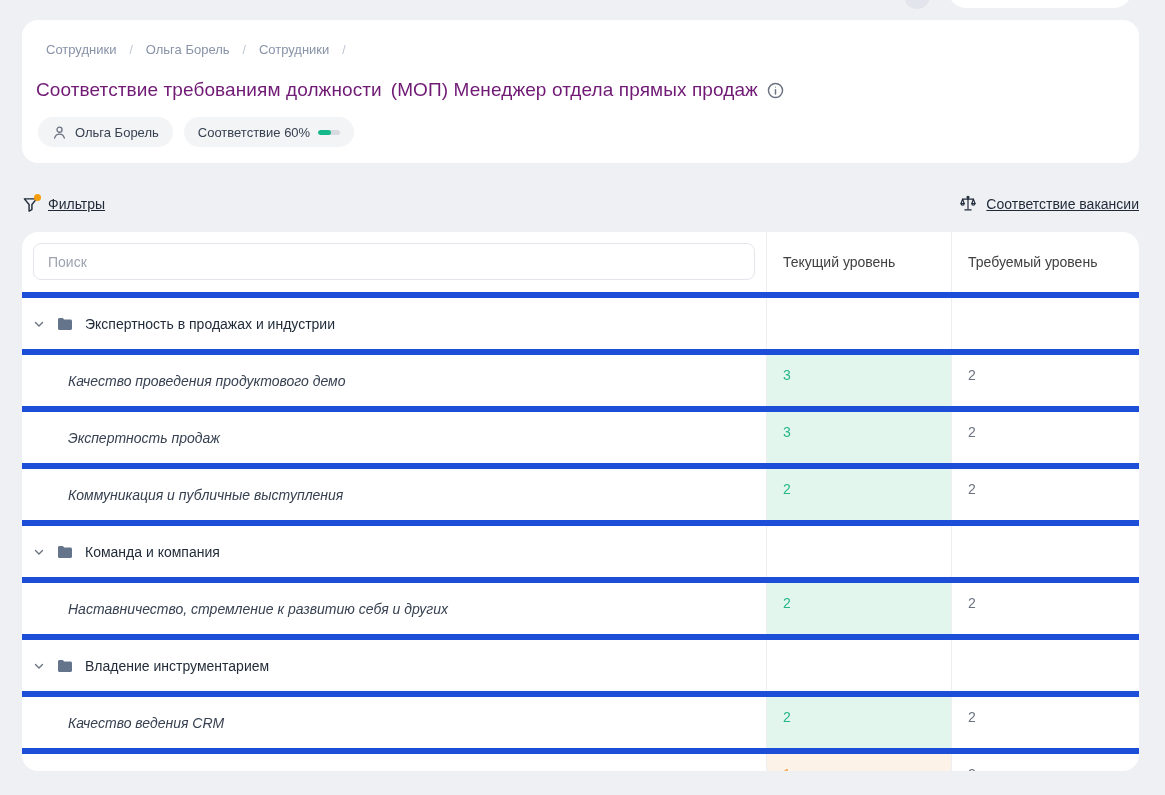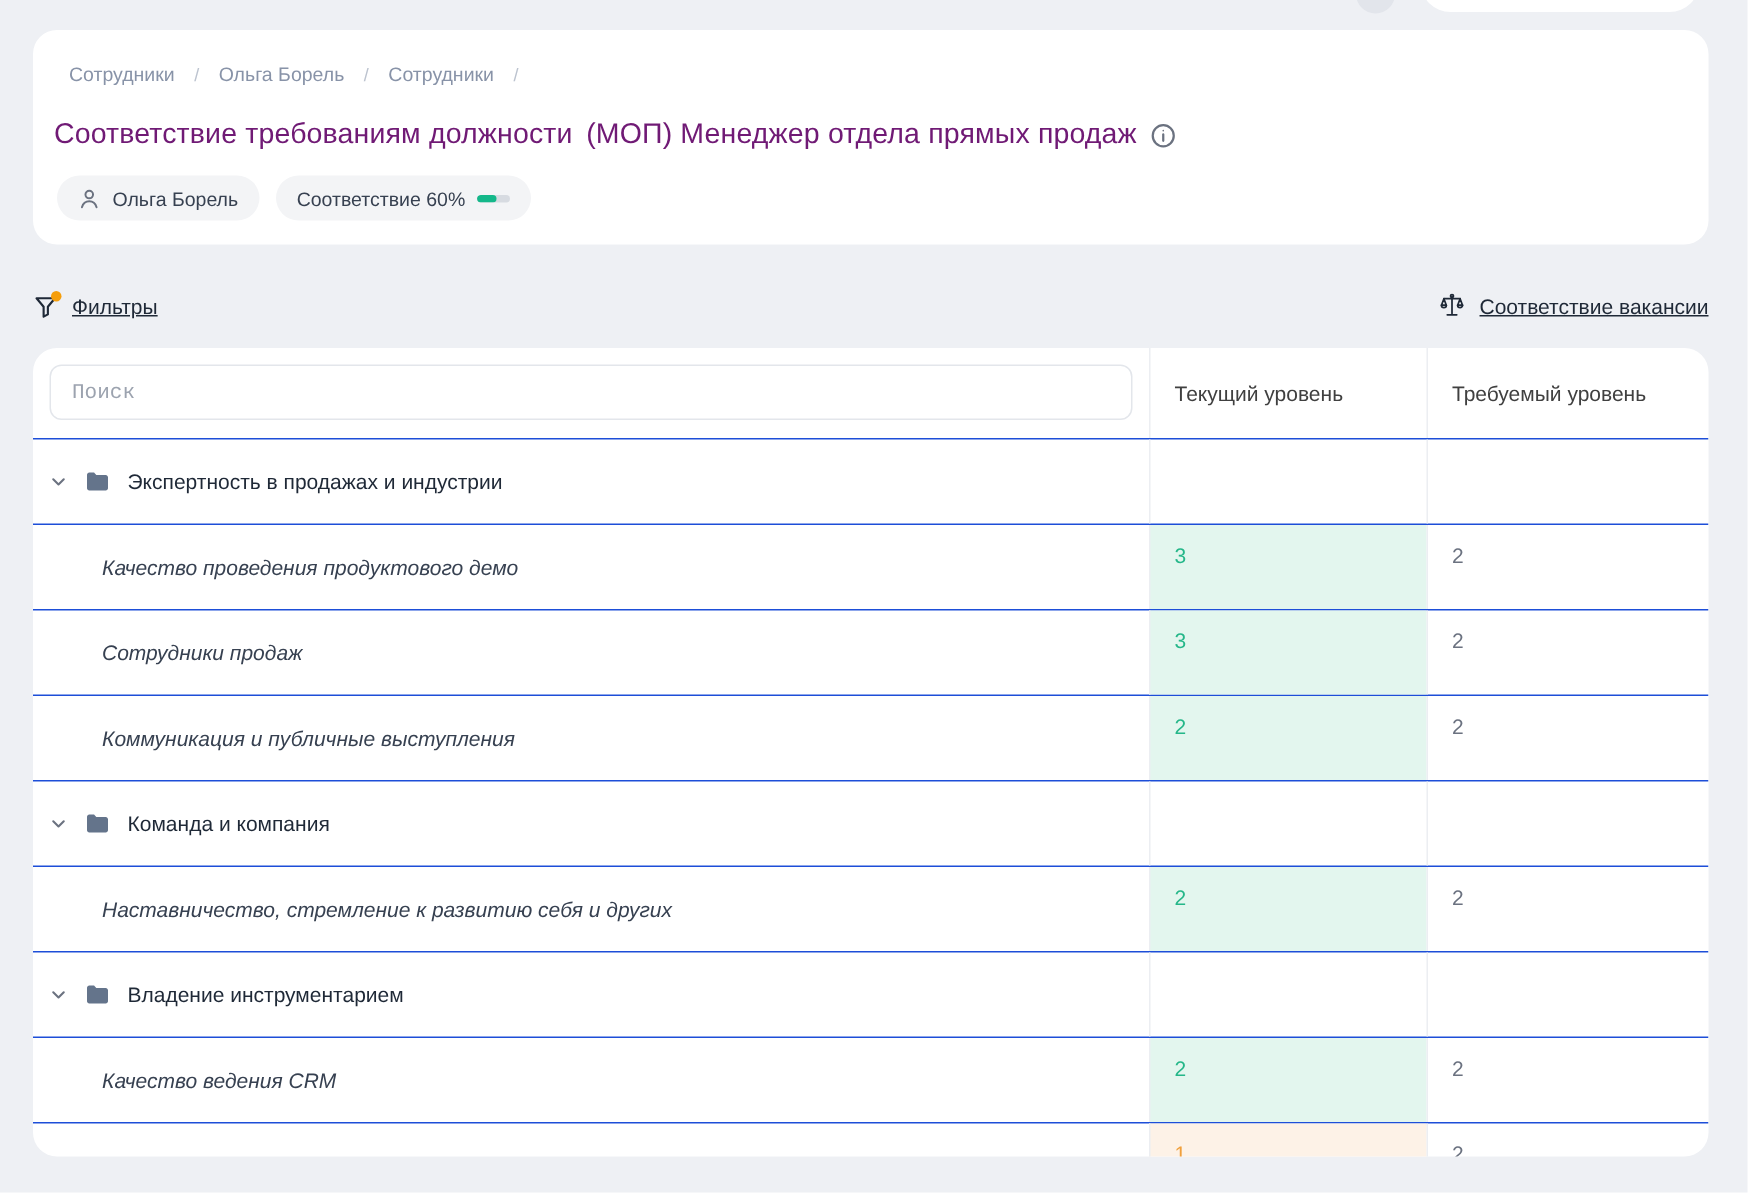--- a/index.html
+++ b/index.html
@@ -44,26 +44,26 @@
     border-radius: 50%; background: #f59e0b; }
 
   
   .table-card { position: absolute; left: 22px; top: 232px; width: 1117px; height: 539px;
     background: #ffffff; border-radius: 16px; overflow: hidden; }
   .trow { display: grid; grid-template-columns: 744px 185px 188px; }
   .trow .c2, .trow .c3 { border-left: 1px solid #eceef2; }
   .thead { height: 60px; }
   .thead .c1 { padding: 11px; }
   .search-input { width: 100%; height: 37px; border: 1px solid #e3e6eb; border-radius: 8px;
-    padding: 0 14px; font-size: 14px; font-family: Liberation Mono, monospace; color: #374151; outline: none; background: #fff; }
+    padding: 0 14px; font-size: 14px; font-family: Liberation Sans, sans-serif; color: #374151; outline: none; background: #fff; }
   .search-input::placeholder { color: #9ca3af; }
   .thead .c2, .thead .c3 { display: flex; align-items: center; padding-left: 16px;
     font-size: 14px; color: #404040; }
 
-  .brow { border-top: 1px solid #1d4ed8; }
+  .brow { border-top: 6px solid #1d4ed8; }
   .group-row, .item-row { height: 57px; }
   .name-cell { display: flex; align-items: center; }
   .group-cell { padding-left: 11px; gap: 12px; cursor: pointer; }
   .group-label { font-size: 14px; color: #1f2937; }
   .item-cell { padding-left: 46px; font-style: italic; }
   .item-label { font-size: 14px; color: #374151; }
   .val-cell { padding: 12px 16px; font-size: 14px; }
   .req-cell { color: #6b7280; }
   .cur-match { background: #e3f6ee; color: #25b789; }
   .cur-below { background: #fdf2e7; color: #f0a03c; }
@@ -180,21 +180,21 @@
   <div class="trow brow item-row">
     <div class="c1 name-cell item-cell">
         <span class="item-label">Качество проведения продуктового демо</span>
       </div>
     <div class="c2 val-cell cur-match">3</div>
     <div class="c3 val-cell req-cell">2</div>
   </div>
 
   <div class="trow brow item-row">
     <div class="c1 name-cell item-cell">
-        <span class="item-label">Сотрудники продаж</span>
+        <span class="item-label">Экспертность продаж</span>
       </div>
     <div class="c2 val-cell cur-match">3</div>
     <div class="c3 val-cell req-cell">2</div>
   </div>
 
   <div class="trow brow item-row">
     <div class="c1 name-cell item-cell">
         <span class="item-label">Коммуникация и публичные выступления</span>
       </div>
     <div class="c2 val-cell cur-match">2</div>

